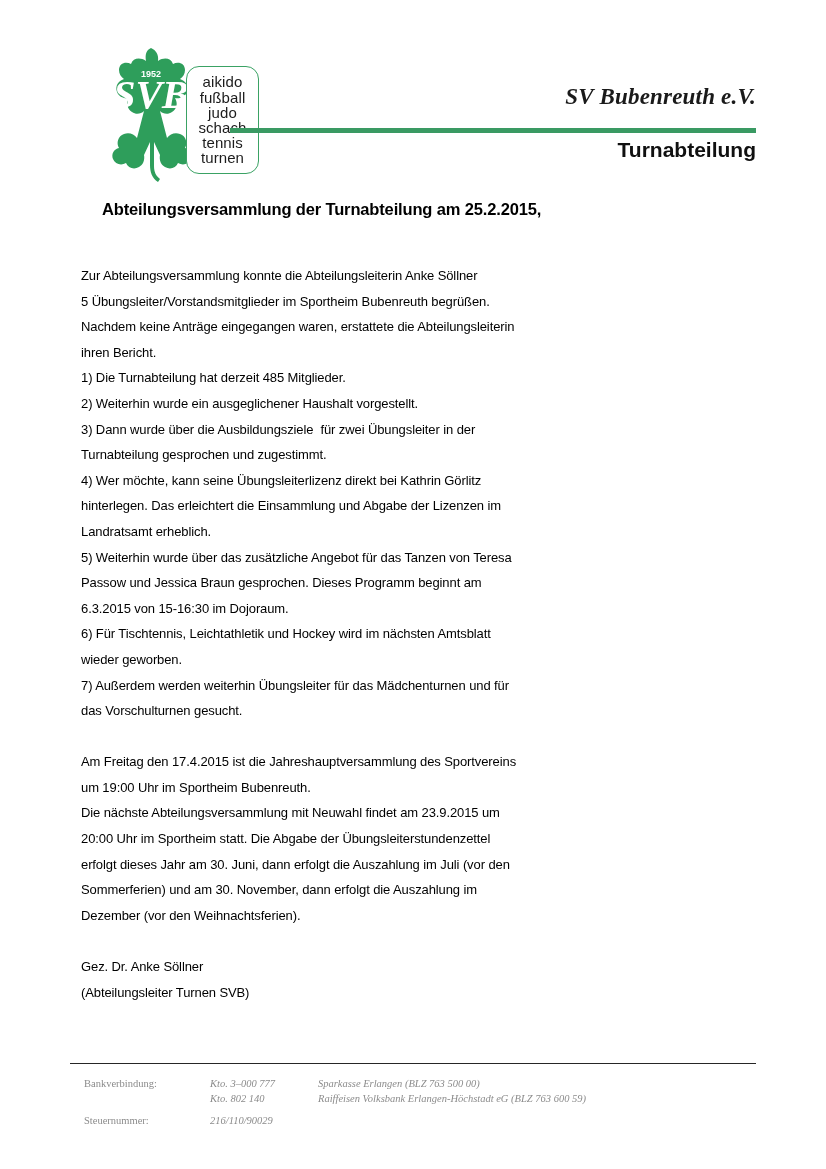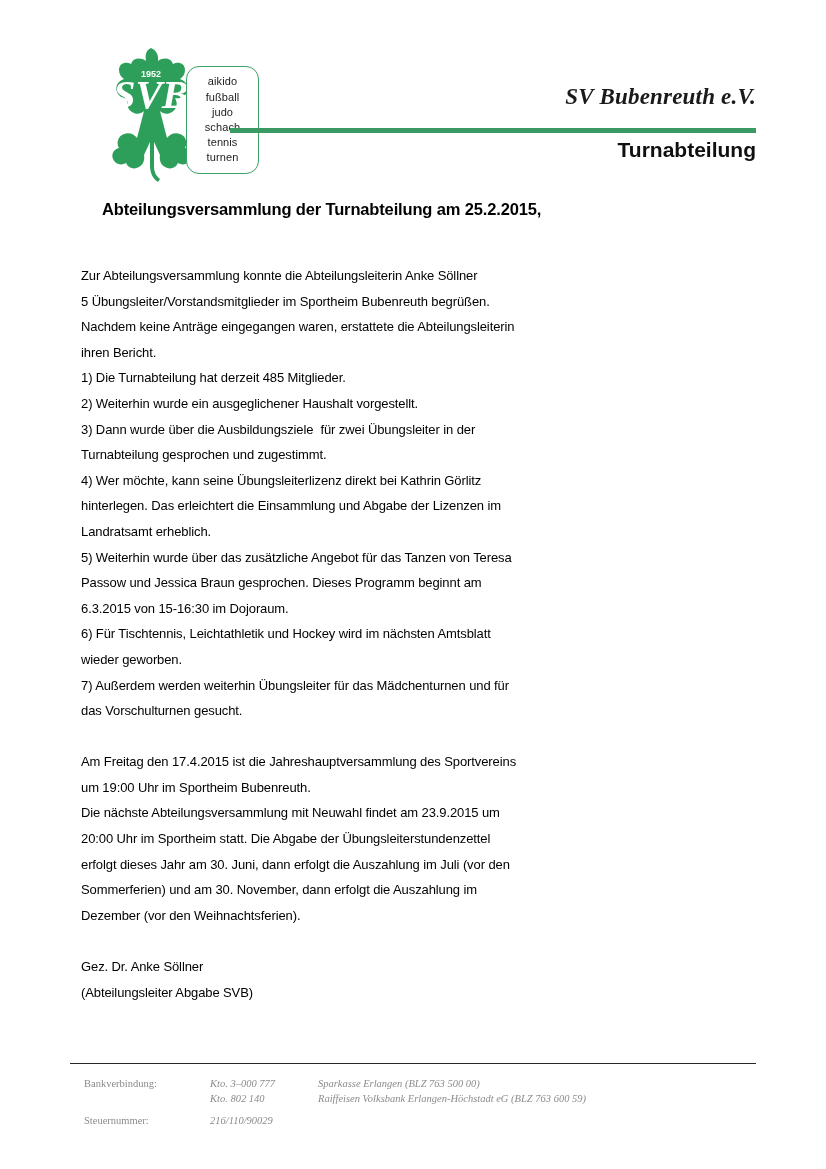--- a/index.html
+++ b/index.html
@@ -61,21 +61,21 @@
     box-sizing: border-box;
     display: flex;
     flex-direction: column;
     align-items: center;
     justify-content: center;
     background: #ffffff;
   }
   .logo-sports-box span {
     display: block;
     font-family: "Liberation Sans", sans-serif;
-    font-size: 11px;
+    font-size: 15px;
     line-height: 15.2px;
     color: #1c1c1c;
     text-align: center;
     letter-spacing: 0.1px;
   }
 
   .club-name {
     position: absolute;
     top: 36px;
     left: 280px;
@@ -289,21 +289,21 @@
 7) Außerdem werden weiterhin Übungsleiter für das Mädchenturnen und für
 das Vorschulturnen gesucht.</p>
     <p class="para">Am Freitag den 17.4.2015 ist die Jahreshauptversammlung des Sportvereins
 um 19:00 Uhr im Sportheim Bubenreuth.
 Die nächste Abteilungsversammlung mit Neuwahl findet am 23.9.2015 um
 20:00 Uhr im Sportheim statt. Die Abgabe der Übungsleiterstundenzettel
 erfolgt dieses Jahr am 30. Juni, dann erfolgt die Auszahlung im Juli (vor den
 Sommerferien) und am 30. November, dann erfolgt die Auszahlung im
 Dezember (vor den Weihnachtsferien).</p>
     <p class="para">Gez. Dr. Anke Söllner
-(Abteilungsleiter Abgabe SVB)</p>
+(Abteilungsleiter Turnen SVB)</p>
   </div>
 
   <div class="footer-rule"></div>
 
   <div class="footer">
 
     <div class="footer-row">
       <div class="footer-label">Bankverbindung:</div>
       <div class="footer-values">
         <div class="footer-line">

